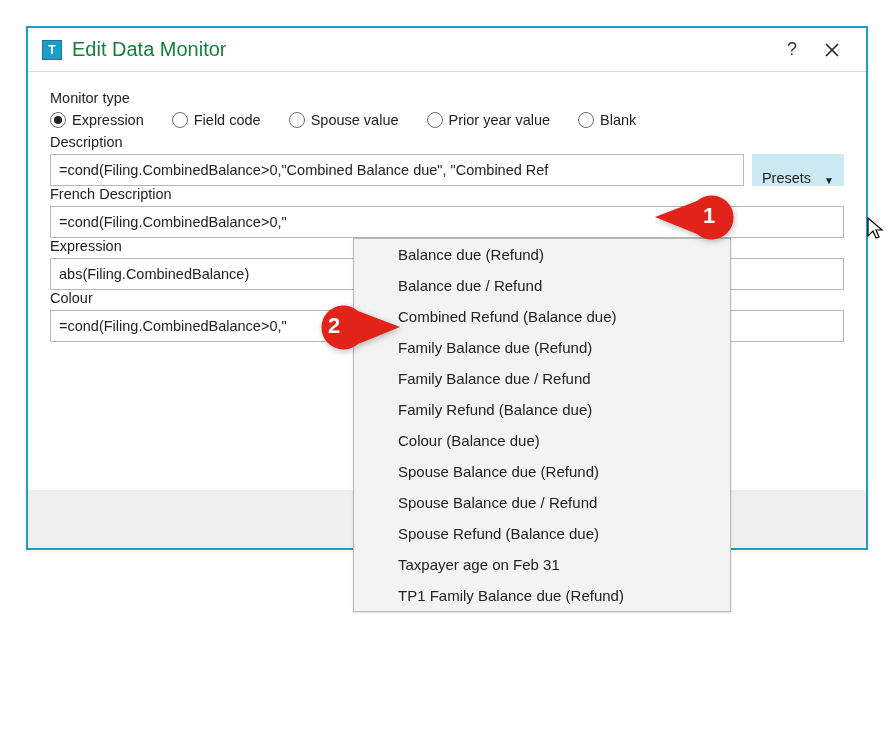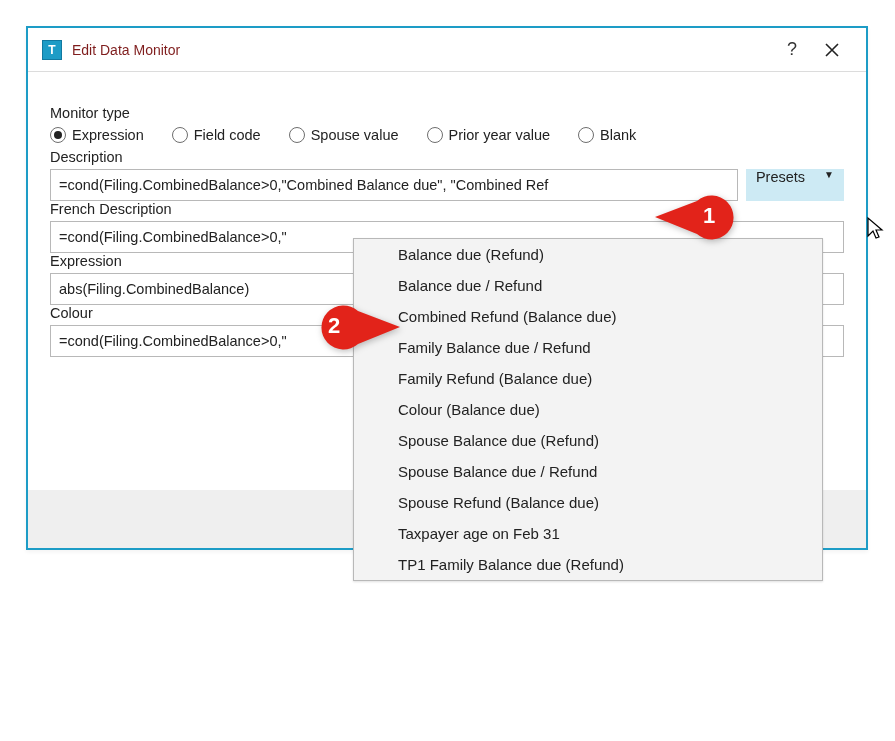--- a/index.html
+++ b/index.html
@@ -39,42 +39,42 @@
     align-items: center;
     justify-content: center;
     color: #fff;
     font-size: 12px;
     font-weight: bold;
     margin-right: 10px;
     border: 1px solid #1179a0;
   }
   .titlebar .win-title {
     flex: 1;
-    font-size: 14px;
-    color: #7f1d1d;
+    font-size: 20px;
+    color: #15803d;
   }
   .titlebar .tb-btn {
     width: 40px;
     height: 32px;
     display: flex;
     align-items: center;
     justify-content: center;
     font-size: 18px;
     color: #333;
   }
   .body-area {
     padding: 16px 22px 10px 22px;
     position: relative;
   }
   .row-label {
     font-size: 14.5px;
     color: #222;
     margin-bottom: 4px;
   }
-  .row-label.first { margin-top: 17px; }
+  .row-label.first { margin-top: 2px; }
   .radios {
     display: flex;
     gap: 28px;
     align-items: center;
     margin-top: 6px;
     margin-bottom: 6px;
   }
   .radio {
     display: flex;
     align-items: center;
@@ -115,22 +115,22 @@
     overflow: hidden;
     white-space: nowrap;
   }
   .text-input.full { width: 100%; }
   .desc-input { flex: 1; }
   .presets-btn {
     background: #cdeaf4;
     height: 32px;
     padding: 0 10px;
     display: flex;
-    align-items: flex-start;
-    gap: 19px;
+    align-items: flex-end;
+    gap: 13px;
     font-size: 14.5px;
     color: #222;
     border: none;
   }
   .presets-btn .tri {
     font-size: 10px;
   }
   .bottom-strip {
     position: absolute;
     left: 0;
@@ -138,21 +138,21 @@
     bottom: 0;
     height: 58px;
     background: #efefef;
   }
 
   
   .dropdown {
     position: absolute;
     left: 353px;
     top: 238px;
-    width: 470px;
+    width: 378px;
     background: #f3f3f3;
     border: 1px solid #b8b8b8;
     box-shadow: 0 1px 2px rgba(0,0,0,0.12);
     z-index: 50;
   }
   .dropdown .dd-item {
     padding: 7px 14px 7px 44px;
     font-size: 15px;
     color: #222;
     white-space: nowrap;
@@ -252,20 +252,21 @@
 
   </div>
 
   <div class="bottom-strip"></div>
 </div>
 
 <div class="dropdown">
   <div class="dd-item">Balance due (Refund)</div>
   <div class="dd-item">Balance due / Refund</div>
   <div class="dd-item">Combined Refund (Balance due)</div>
+  <div class="dd-item">Family Balance due (Refund)</div>
   <div class="dd-item">Family Balance due / Refund</div>
   <div class="dd-item">Family Refund (Balance due)</div>
   <div class="dd-item">Colour (Balance due)</div>
   <div class="dd-item">Spouse Balance due (Refund)</div>
   <div class="dd-item">Spouse Balance due / Refund</div>
   <div class="dd-item">Spouse Refund (Balance due)</div>
   <div class="dd-item">Taxpayer age on Feb 31</div>
   <div class="dd-item">TP1 Family Balance due (Refund)</div>
 </div>
 

